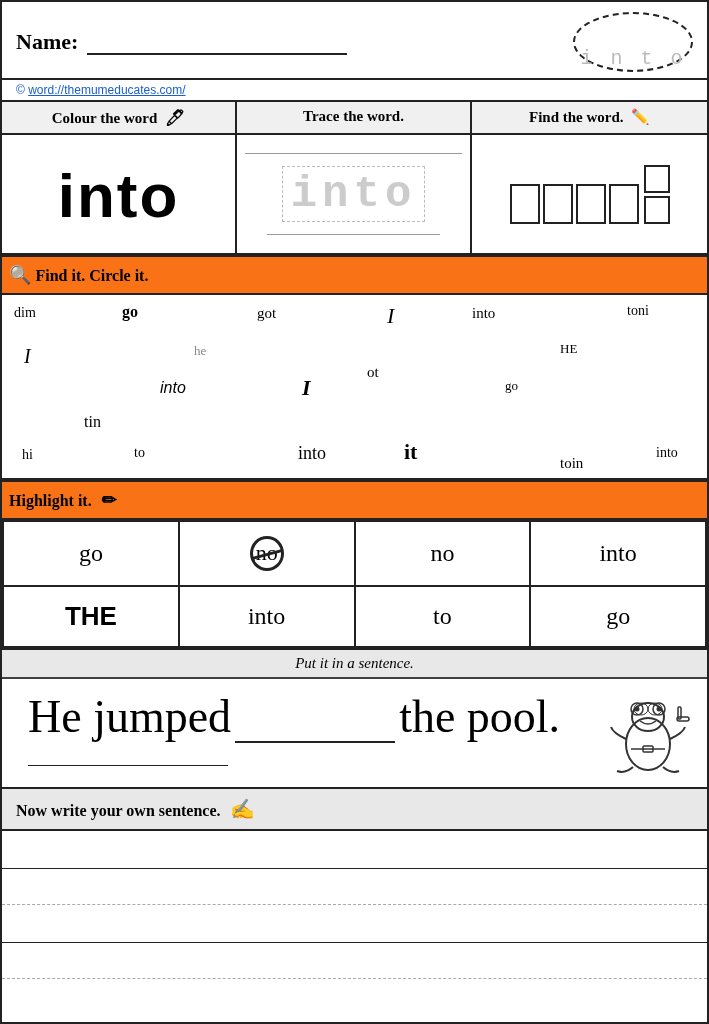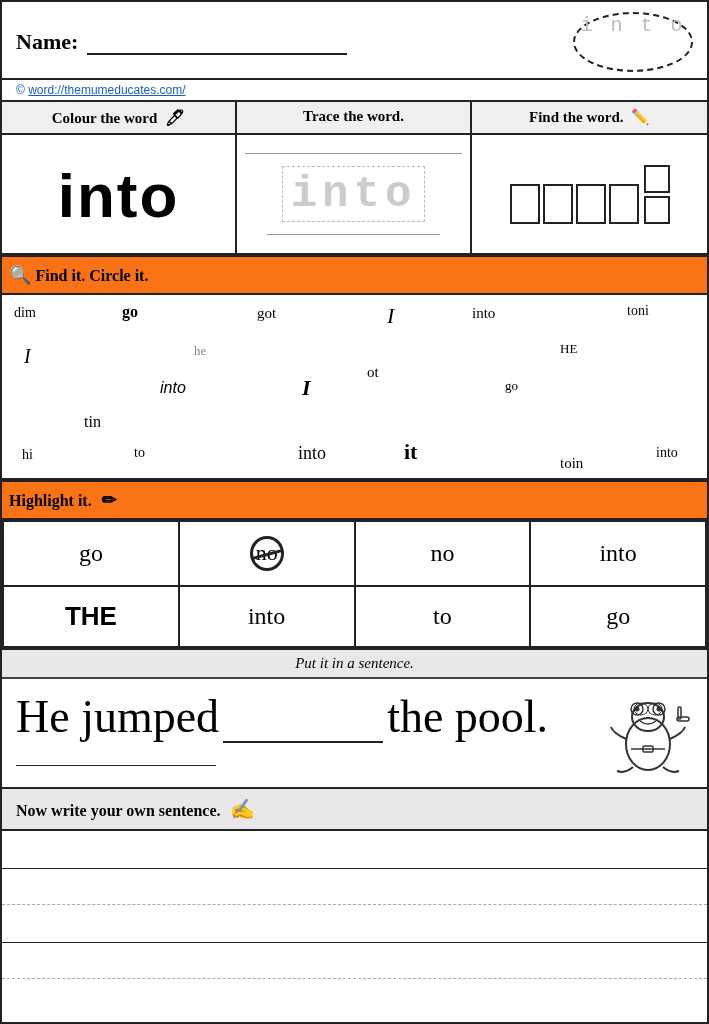--- a/index.html
+++ b/index.html
@@ -32,21 +32,21 @@
       display: inline-block;
       margin-left: 4px;
       vertical-align: bottom;
     }
     .word-oval {
       border: 2px solid #222;
       border-radius: 50%;
       width: 120px;
       height: 60px;
       display: flex;
-      align-items: flex-start;
+      align-items: flex-end;
       justify-content: center;
       font-size: 22px;
       letter-spacing: 4px;
       font-family: 'Courier New', monospace;
       color: #aaa;
       border-style: dashed;
     }
 
     
     .copyright-row {
@@ -365,21 +365,21 @@
     <td style="font-family:'Georgia',serif;">go</td>
   </tr>
 </tbody>
   </table>
 
 <div class="sentence-header">
   <span>Put it in a sentence.</span>
 </div>
 
 <div class="sentence-row">
-  <div style="flex:1;">
+  <div style="flex:1;margin-left:12px;">
     <div class="sentence-text">
       <span>He jumped</span><span class="sentence-blank">&nbsp;</span><span>the pool.</span>
     </div>
     <div class="sentence-blank-line">&nbsp;</div>
   </div>
 
   <div class="frog-img">
     <svg viewBox="0 0 90 90" xmlns="http://www.w3.org/2000/svg">
 
       <ellipse cx="45" cy="55" rx="22" ry="26" fill="none" stroke="#333" stroke-width="2"></ellipse>

